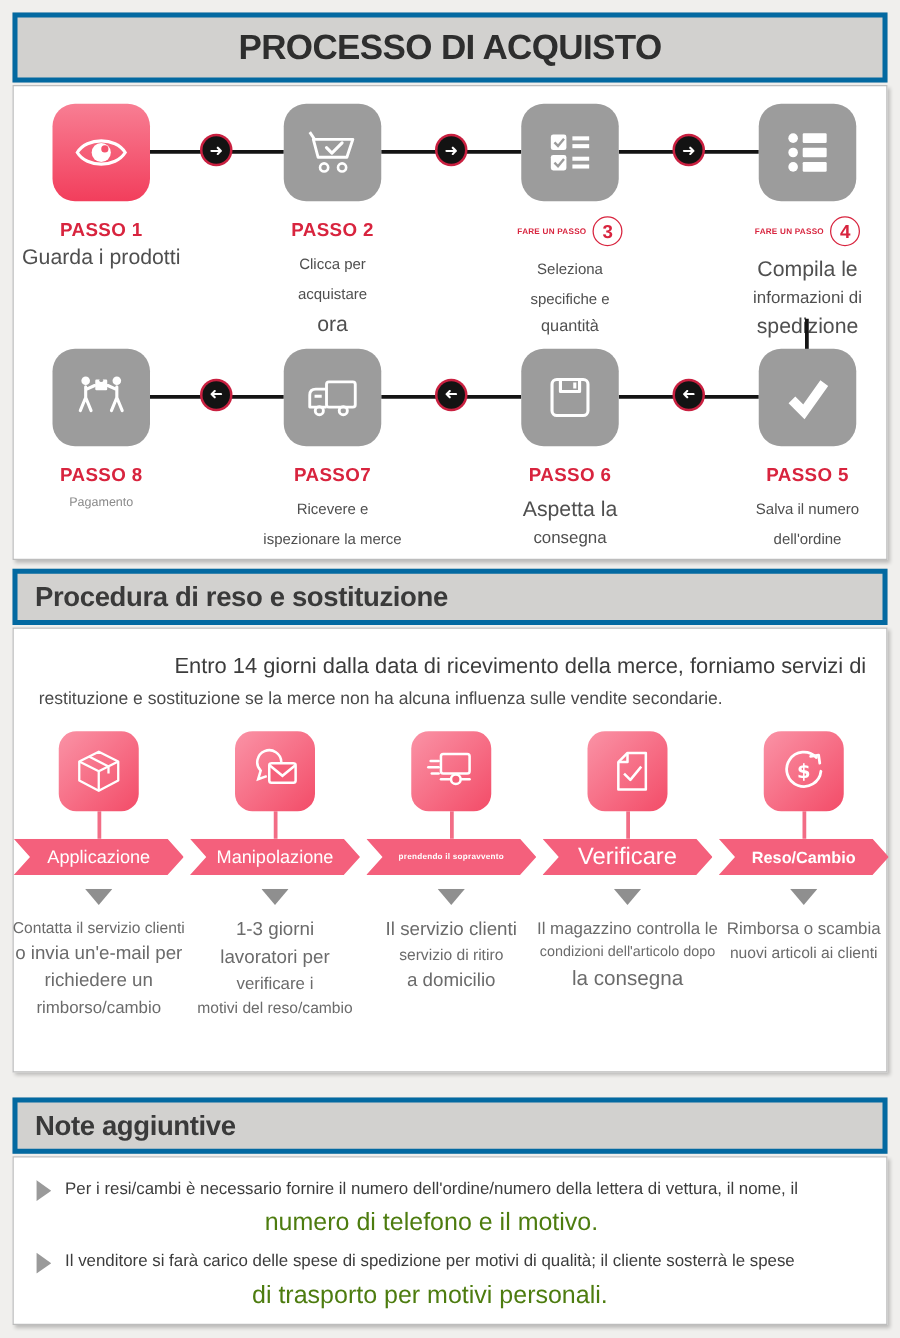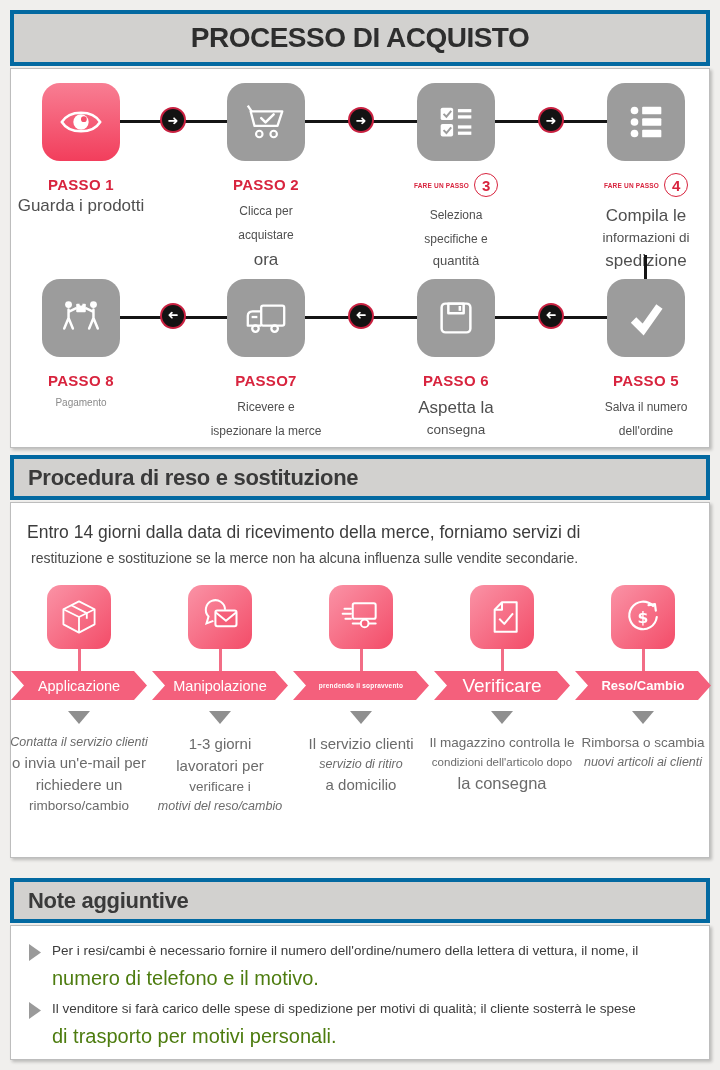--- a/index.html
+++ b/index.html
@@ -35,46 +35,46 @@
   .t17{font-size:17px;line-height:25px;}
   .t16{font-size:12px;line-height:24px;}
   .t14{font-size:13.5px;line-height:20px;}
   .t13{font-size:13px;line-height:19px;}
   .t10{font-size:10px;line-height:16px;color:#8a8a8a;}
   .mt6{margin-top:6px;}
 
   
   .returns-card{height:356px;}
   .intro{padding:16px 16px 0 16px;}
-  .intro-l1{font-size:17.5px;color:#3c3c3c;line-height:26px;}
+  .intro-l1{font-size:17.5px;color:#3c3c3c;line-height:26px;text-align:right;}
   .intro-l2{font-size:14px;color:#4a4a4a;line-height:22px;padding-left:4px;margin-top:2px;}
   .rflow{position:relative;margin-top:12px;height:250px;}
   .rtile{position:absolute;top:4px;width:64px;height:64px;border-radius:14px;
          background:linear-gradient(135deg,#fa93a6,#f34c68);display:flex;align-items:center;justify-content:center;}
   .stem{position:absolute;top:68px;width:2.5px;height:22px;background:#f26d86;}
   .banner{position:absolute;top:90px;height:29px;width:136px;background:#f4607c;color:#fff;
           display:flex;align-items:center;justify-content:center;
           clip-path:polygon(0 0,calc(100% - 13px) 0,100% 50%,calc(100% - 13px) 100%,0 100%,13px 50%);}
   .b15{font-size:14.5px;}
   .b19{font-size:19px;}
   .b13{font-size:13px;font-weight:bold;}
   .b7{font-size:6.5px;font-weight:bold;letter-spacing:.2px;}
   .dtri{position:absolute;top:130px;width:22px;height:13px;background:#8f8f8f;
         clip-path:polygon(0 0,100% 0,50% 100%);}
   .dcol{position:absolute;top:152px;width:150px;text-align:center;color:#6b6b6b;}
   .d15{font-size:15px;line-height:22px;}
   .d14{font-size:13.5px;line-height:20px;}
-  .d13{font-size:12.5px;line-height:19px;font-style:italic;}
+  .d13{font-size:12.5px;line-height:19px;}
   .d12{font-size:11.5px;line-height:18px;}
   .d16{font-size:16.5px;line-height:24px;}
 
   
   .notes-bar{margin-top:20px;}
   .notes-card{height:135px;padding:15px 18px;}
-  .note-item{display:flex;gap:11px;}
+  .note-item{display:flex;gap:11px;text-align:center;}
   .note-item + .note-item{margin-top:9px;}
   .ptri{flex:0 0 auto;width:12px;height:17px;background:#9a9a9a;margin-top:3px;
         clip-path:polygon(0 0,100% 50%,0 100%);}
   .note-l1{font-size:13.5px;color:#3c3c3c;line-height:20px;}
   .note-l2{font-size:20px;color:#4d7c0f;line-height:24px;margin-top:5px;}
 
   svg{display:block;}
 </style>
 </head>
 <body>

